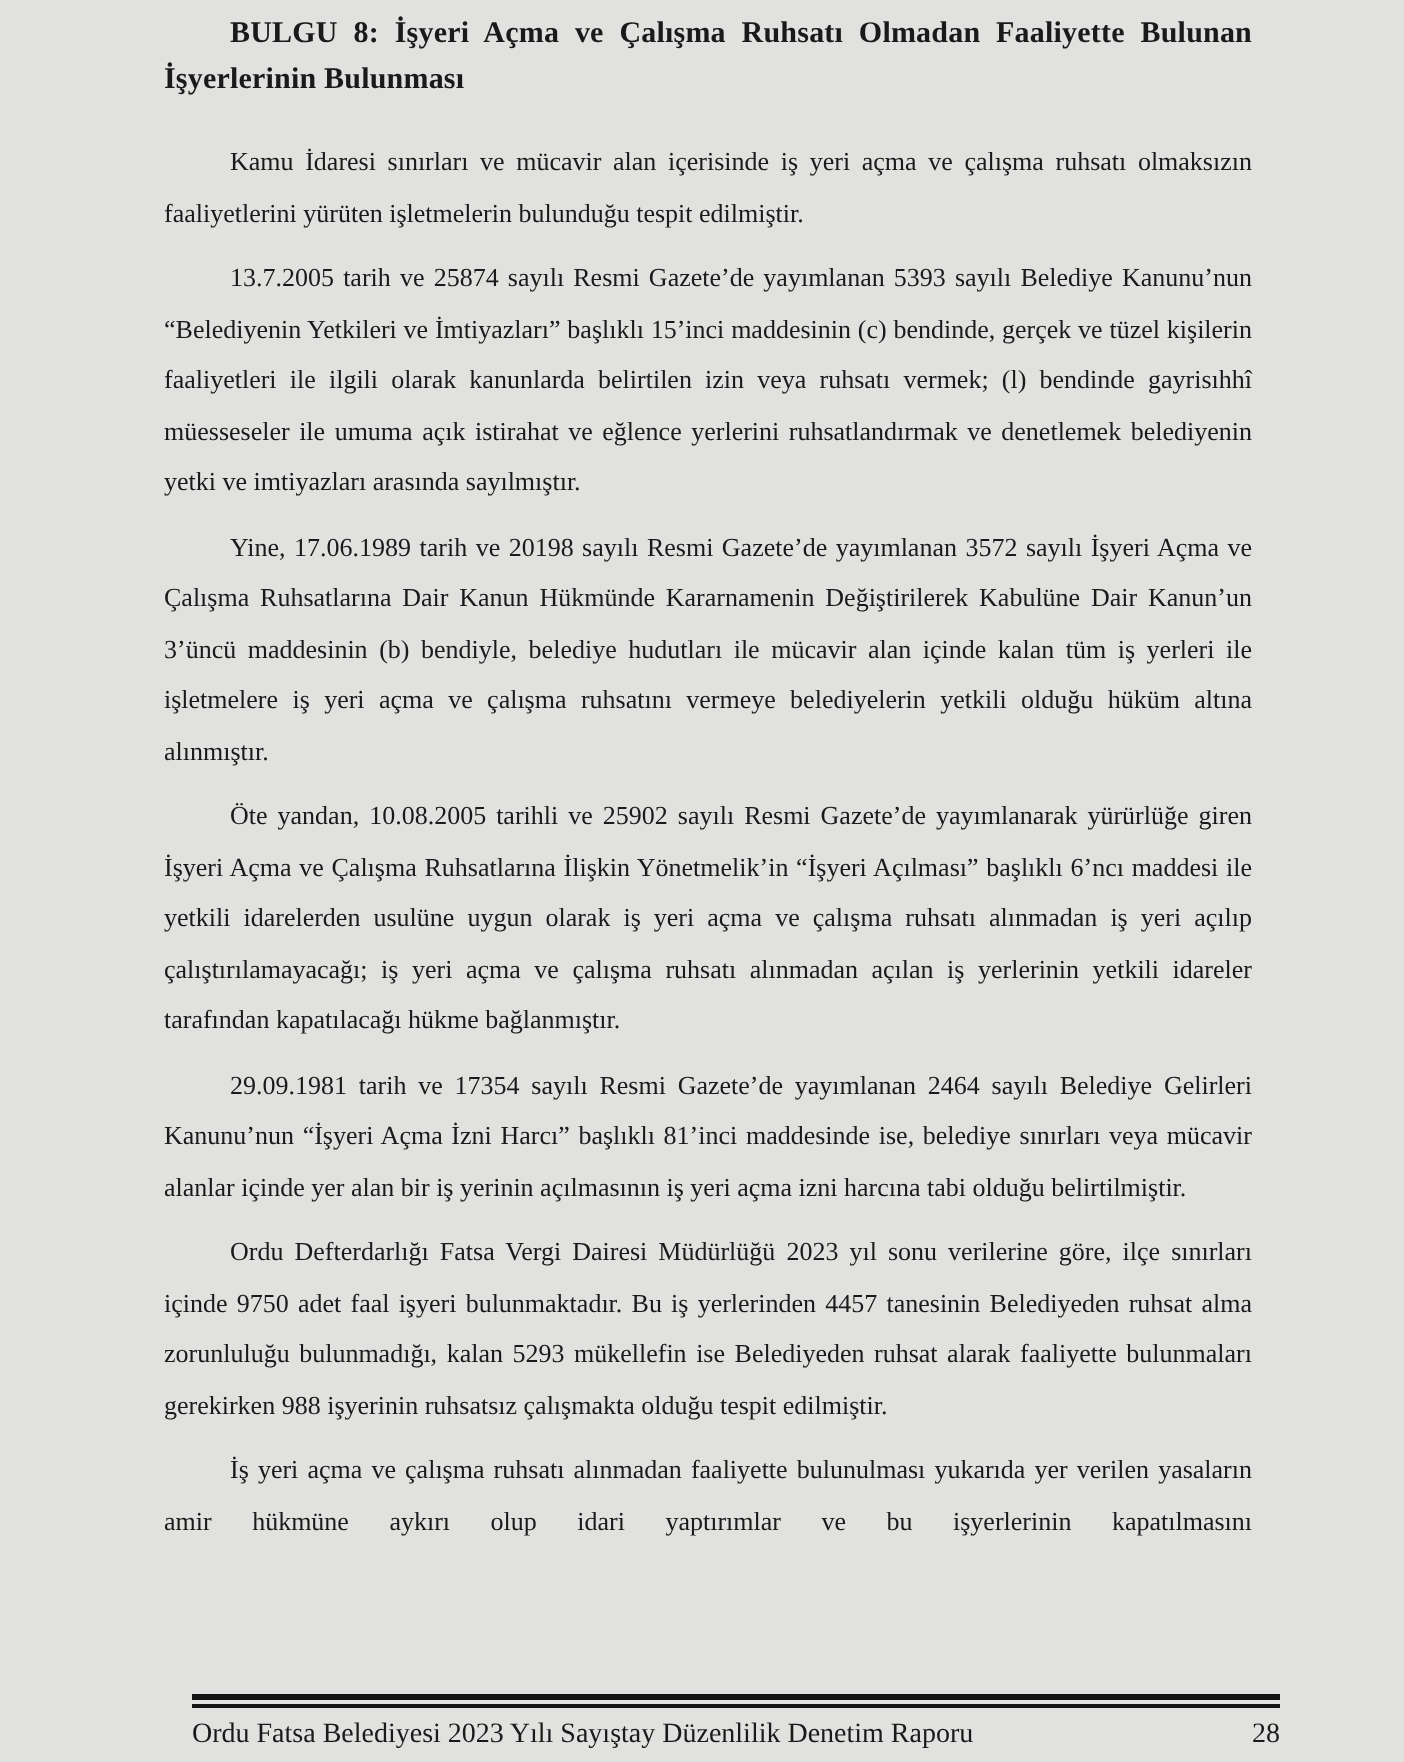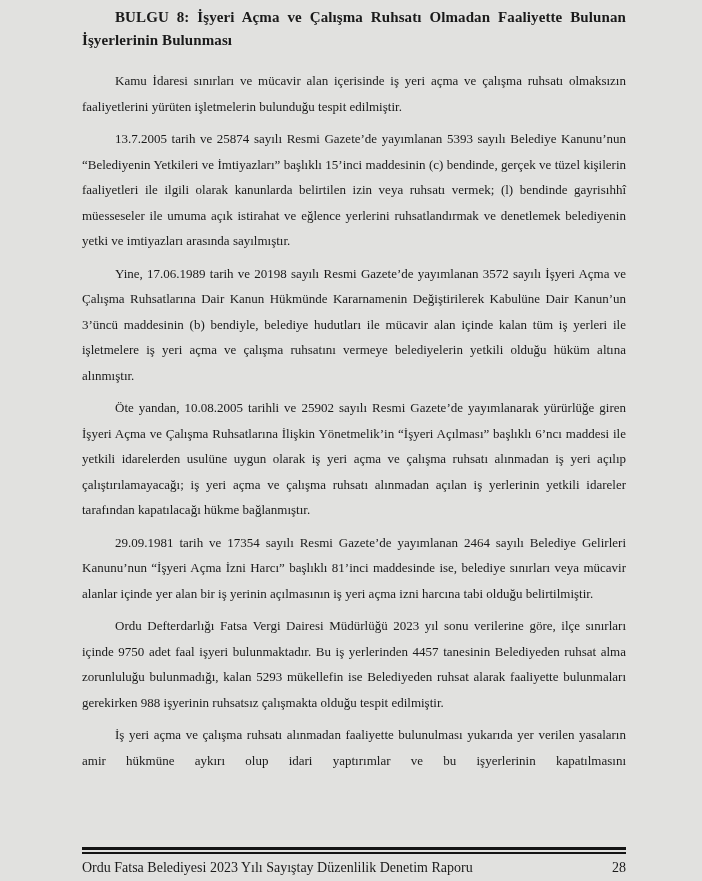--- a/index.html
+++ b/index.html
@@ -41,21 +41,21 @@
     text-align: justify;
     text-indent: 33px;
     margin: 0 0 7px 0;
   }
   .body-paragraph.continued {
     
     text-align-last: justify;
   }
   .footer {
     position: absolute;
-    left: 82px;
+    left: 96px;
     width: 544px;
     top: 847px;
   }
   .footer-rule {
     height: 2px;
     border-top: 3px solid #141414;
     border-bottom: 2px solid #141414;
     width: 100%;
   }
   .footer-row {

